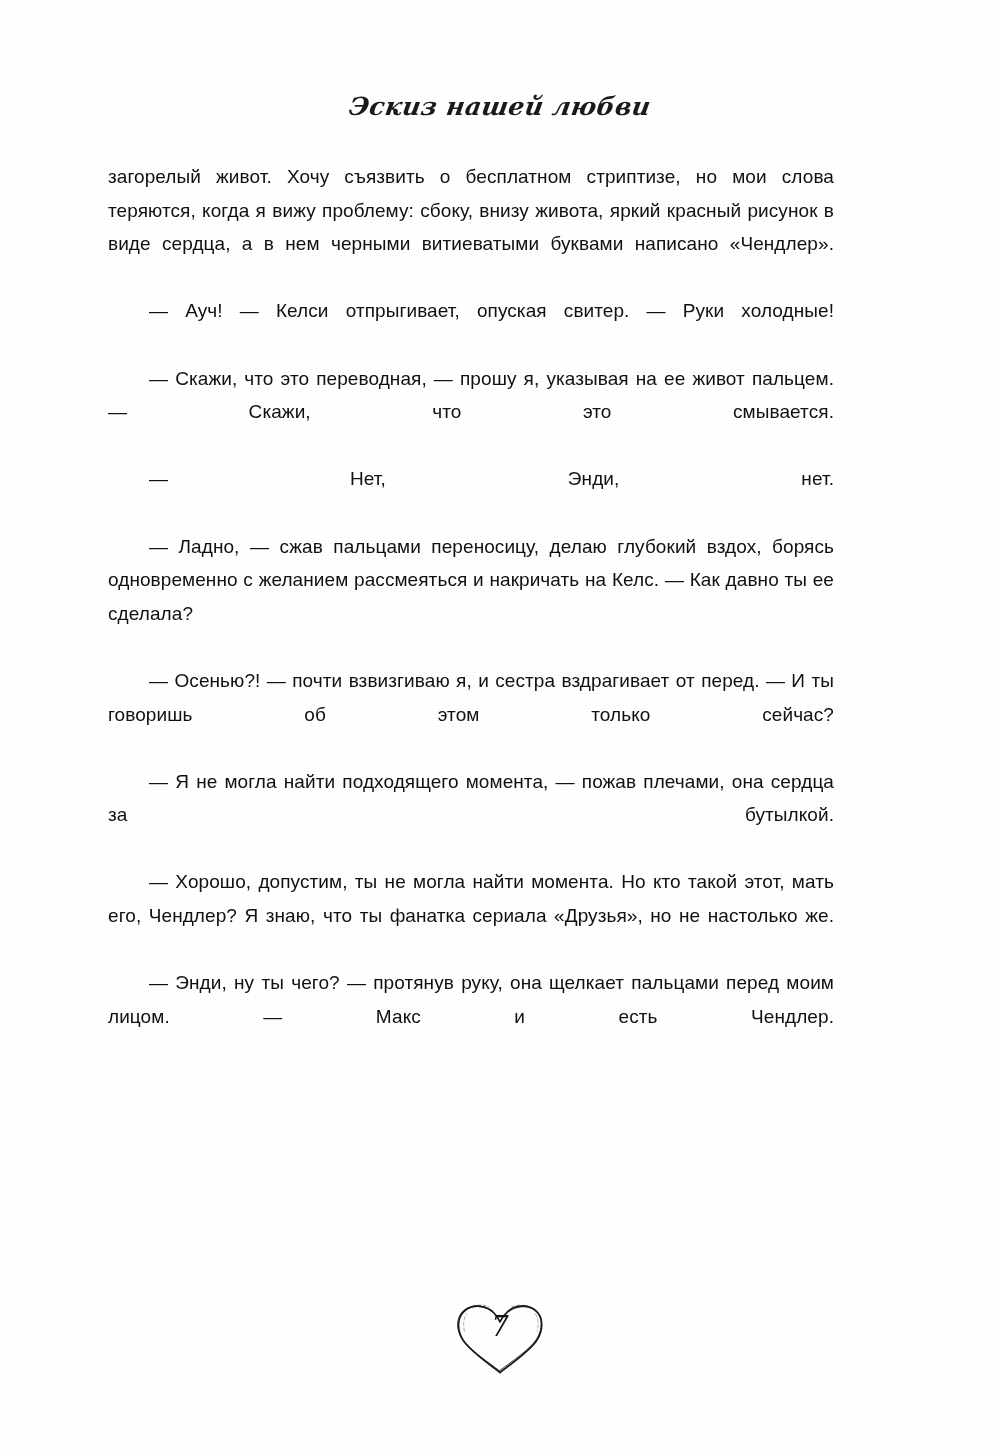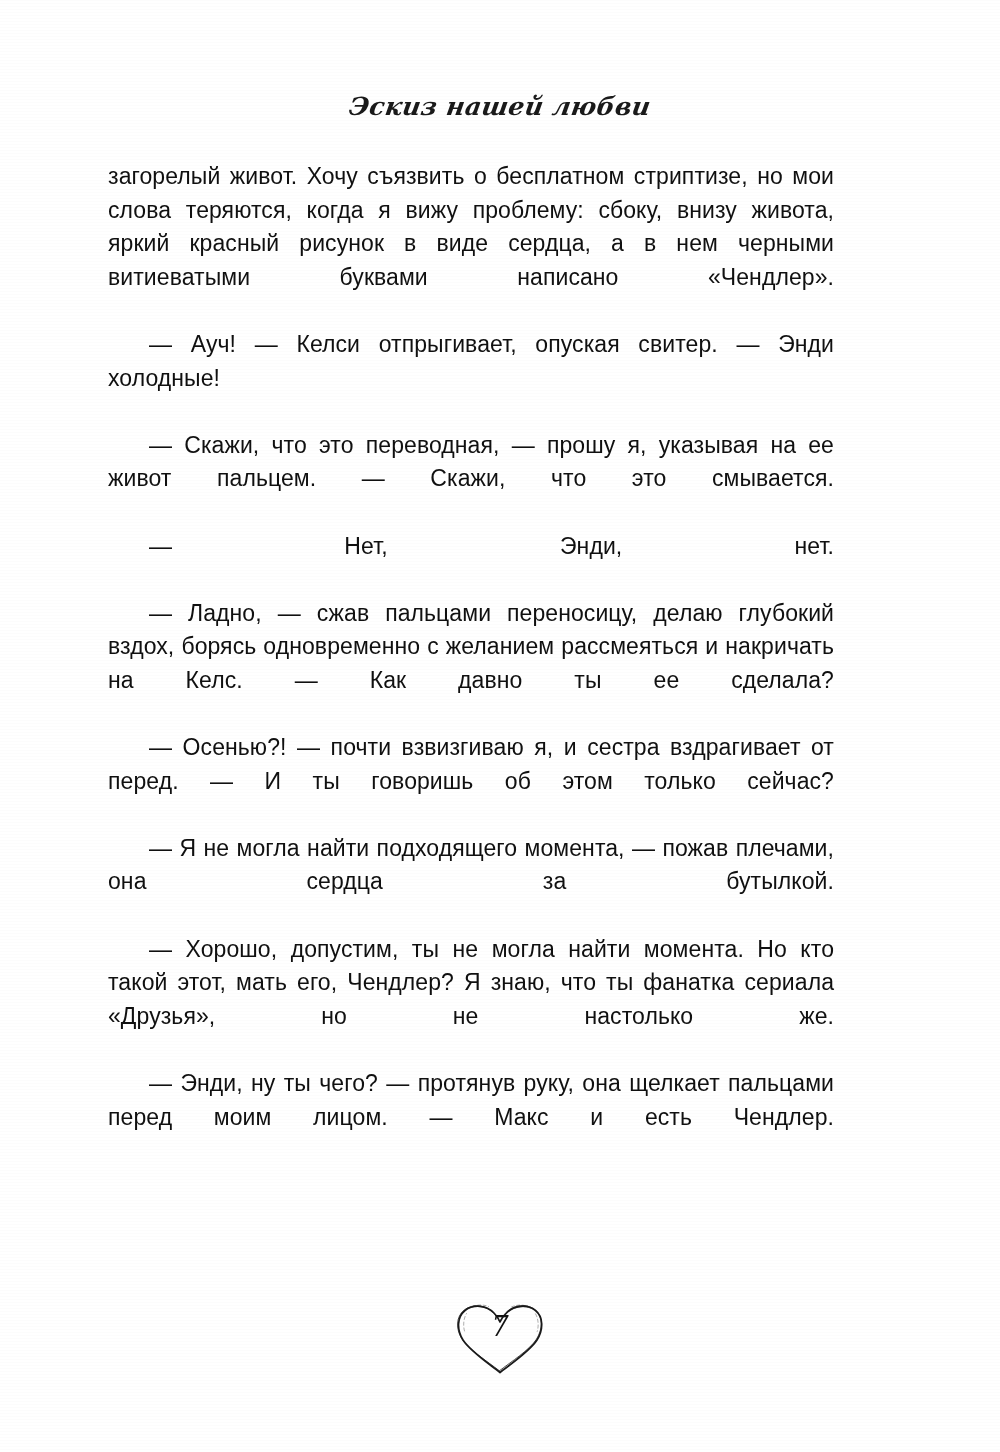--- a/index.html
+++ b/index.html
@@ -55,21 +55,21 @@
     left: 108px;
     top: 160px;
     width: 726px;
   }
 
   .para {
     margin: 0;
     text-align: justify;
     text-justify: inter-word;
     font-family: "Liberation Sans", sans-serif;
-    font-size: 23px;
+    font-size: 19px;
     line-height: 33.6px;
     color: #101010;
     letter-spacing: 0.08px;
     word-spacing: 0.3px;
     hyphens: manual;
   }
   .para.indent  { text-indent: 41px; }
   .para.noindent{ text-indent: 0; }
   
   .para::after {
@@ -115,21 +115,21 @@
 </style>
 </head>
 <body>
 
 <div class="page">
 
   <div class="running-head">Эскиз нашей любви</div>
 
   <div class="text-column">
     <p class="para noindent">загорелый живот. Хочу съязвить о бесплатном стрип­тизе, но мои слова теряются, когда я вижу проблему: сбоку, внизу живота, яркий красный рисунок в виде сердца, а в нем черными витиеватыми буквами напи­сано «Чендлер».</p>
-    <p class="para indent">— Ауч! — Келси отпрыгивает, опуская свитер. — Энди холодные!</p>
+    <p class="para indent">— Ауч! — Келси отпрыгивает, опуская свитер. — Руки холодные!</p>
     <p class="para indent">— Скажи, что это переводная, — прошу я, указывая на ее живот пальцем. — Скажи, что это смывается.</p>
     <p class="para indent">— Нет, Энди, нет.</p>
     <p class="para indent">— Ладно, — сжав пальцами переносицу, делаю глубо­кий вздох, борясь одновременно с желанием рассмеяться и накричать на Келс. — Как давно ты ее сделала?</p>
     <p class="para indent">— Осенью?! — почти взвизгиваю я, и сестра вздраги­вает от перед. — И ты говоришь об этом только сейчас?</p>
     <p class="para indent">— Я не могла найти подходящего момента, — пожав плечами, она сердца за бутылкой.</p>
     <p class="para indent">— Хорошо, допустим, ты не могла найти момента. Но кто такой этот, мать его, Чендлер? Я знаю, что ты фанатка сериала «Друзья», но не настолько же.</p>
     <p class="para indent">— Энди, ну ты чего? — протянув руку, она щелкает пальцами перед моим лицом. — Макс и есть Чендлер.</p>
 
   </div>
 

